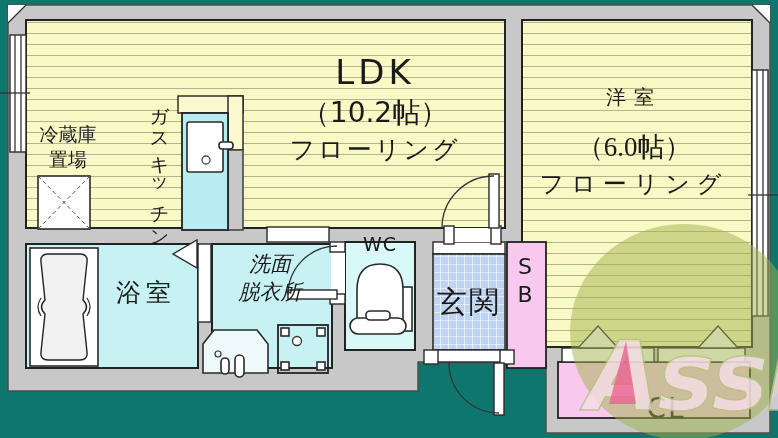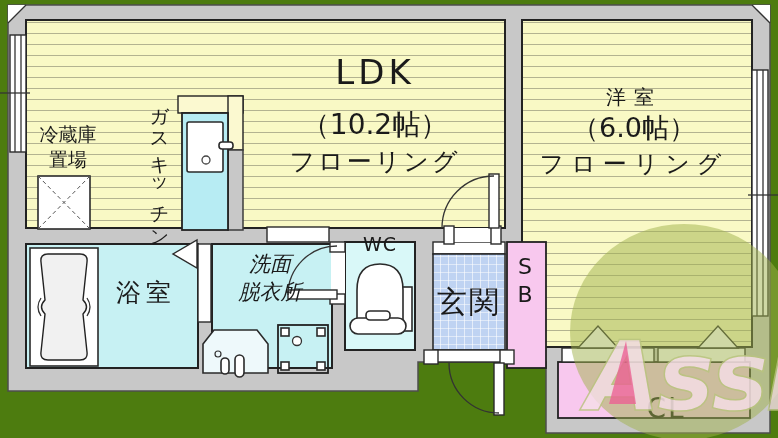--- a/index.html
+++ b/index.html
@@ -1,28 +1,28 @@
 <!DOCTYPE html>
 <html style="--flooring-bg: #f9f9c5; --flooring-stripe: #b3b390; --wet-area: #c7f1f3; --wc-floor: #d9f8f8; --kitchen-unit: #b7ecf3; --entrance-tile: #bfd3f2; --storage-pink: #f8c8ee; --wall: #c8c8c8; --watermark-green: #9fb14c; --watermark-text: #f6dee8; --watermark-accent: #ec5f94;"><head>
 <meta charset="utf-8">
 <style>
   html,body{margin:0;padding:0;background:#fff;}
   body{font-family:"DejaVu Sans",sans-serif;}
-  #stage{position:relative;width:778px;height:438px;overflow:hidden;background:#4d7c0f;}
+  #stage{position:relative;width:778px;height:438px;overflow:hidden;background:#0f766e;}
   #plan-svg, #watermark-svg{position:absolute;left:0;top:0;}
   #watermark-svg{pointer-events:none;}
   .label{position:absolute;text-align:center;color:#1a1a1a;line-height:1.18;white-space:nowrap;}
   .label div{white-space:nowrap;}
   .lbl-ldk{left:255px;top:52px;width:240px;}
   .lbl-ldk .l1{font-size:34px;letter-spacing:4px;}
-  .lbl-ldk .l2{font-size:28px;margin-top:16px;}
+  .lbl-ldk .l2{font-size:28px;margin-top:4px;}
   .lbl-ldk .l3{font-size:25px;letter-spacing:3px;margin-top:6px;}
   .lbl-western{left:520px;top:86px;width:228px;}
   .lbl-western .l1{font-size:20px;letter-spacing:8px;}
-  .lbl-western .l2{font-size:27px;margin-top:2px;}
+  .lbl-western .l2{font-size:27px;margin-top:22px;font-family:Liberation Serif, serif;}
   .lbl-western .l3{font-size:24px;letter-spacing:7px;margin-top:7px;}
   .lbl-fridge{left:22px;top:122px;width:92px;font-size:19px;line-height:1.3;text-align:center;}
   .lbl-kitchen{left:149px;top:93px;font-size:19px;writing-mode:vertical-rl;letter-spacing:3px;height:150px;}
   .lbl-bath{left:98px;top:278px;width:96px;font-size:25px;letter-spacing:5px;}
   .lbl-washroom{left:210px;top:250px;width:120px;font-size:21px;line-height:1.35;font-style:italic;}
   .lbl-wc{left:345px;top:233px;width:70px;font-size:19px;letter-spacing:1px;}
   .lbl-entrance{left:431px;top:284px;width:76px;font-size:30px;letter-spacing:2px;}
   .lbl-sb{left:505px;top:253px;width:40px;font-size:22px;line-height:1.25;}
   .lbl-cl{left:628px;top:392px;width:76px;font-size:28px;letter-spacing:2px;}
 

